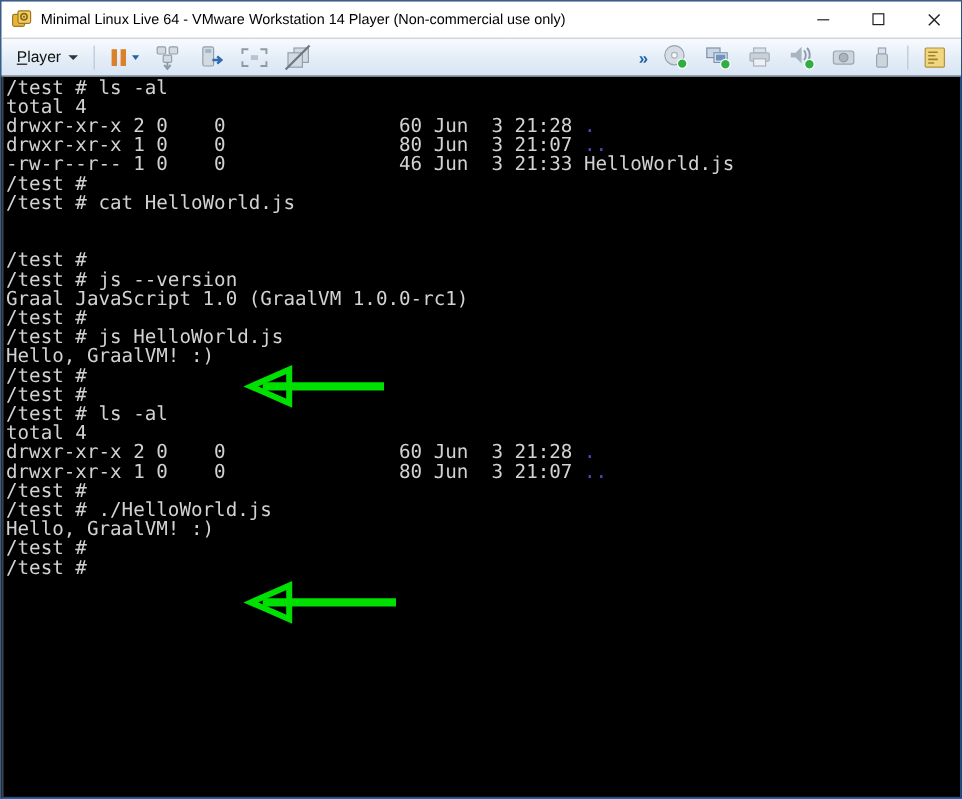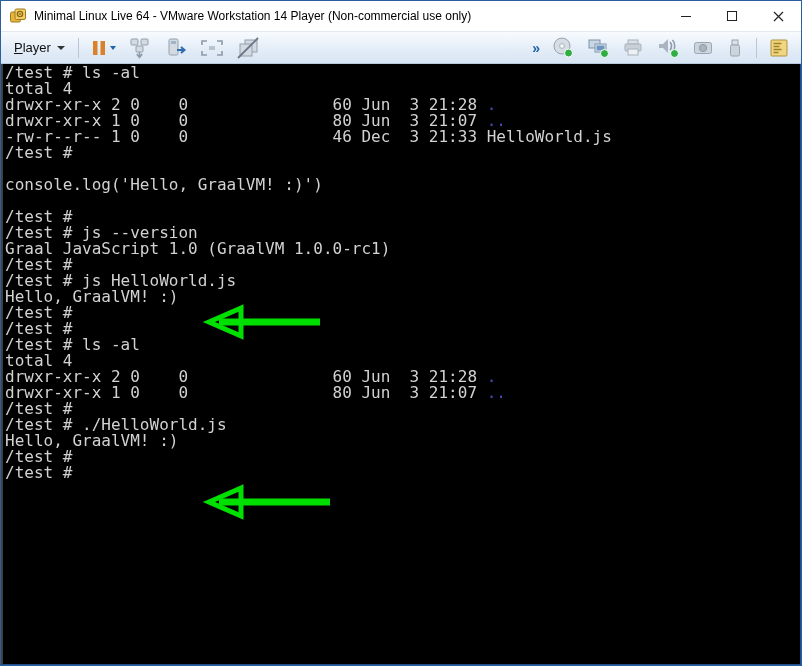--- a/index.html
+++ b/index.html
@@ -191,24 +191,24 @@
       </svg>
     </div>
   </div>
 
   <div class="console">
     <div id="term">
         <div class="term-line"><span class="c-fg">/test # ls -al</span></div>
         <div class="term-line"><span class="c-fg">total 4</span></div>
         <div class="term-line"><span class="c-fg">drwxr-xr-x 2 0    0               60 Jun  3 21:28 </span><span class="c-dir">.</span></div>
         <div class="term-line"><span class="c-fg">drwxr-xr-x 1 0    0               80 Jun  3 21:07 </span><span class="c-dir">..</span></div>
-        <div class="term-line"><span class="c-fg">-rw-r--r-- 1 0    0               46 Dec  3 21:33 HelloWorld.js</span></div>
-        <div class="term-line"><span class="c-fg">/test #</span></div>
+        <div class="term-line"><span class="c-fg">-rw-r--r-- 1 0    0               46 Jun  3 21:33 HelloWorld.js</span></div>
+        <div class="term-line"><span class="c-fg">/test #</span></div>
+        <div class="term-line"><span class="c-fg">/test # cat HelloWorld.js</span></div>
         <div class="term-line"><span class="c-fg"></span></div>
-        <div class="term-line"><span class="c-fg">console.log('Hello, GraalVM! :)')</span></div>
         <div class="term-line"><span class="c-fg"></span></div>
         <div class="term-line"><span class="c-fg">/test #</span></div>
         <div class="term-line"><span class="c-fg">/test # js --version</span></div>
         <div class="term-line"><span class="c-fg">Graal JavaScript 1.0 (GraalVM 1.0.0-rc1)</span></div>
         <div class="term-line"><span class="c-fg">/test #</span></div>
         <div class="term-line"><span class="c-fg">/test # js HelloWorld.js</span></div>
         <div class="term-line"><span class="c-fg">Hello, GraalVM! :)</span></div>
         <div class="term-line"><span class="c-fg">/test #</span></div>
         <div class="term-line"><span class="c-fg">/test #</span></div>
         <div class="term-line"><span class="c-fg">/test # ls -al</span></div>

